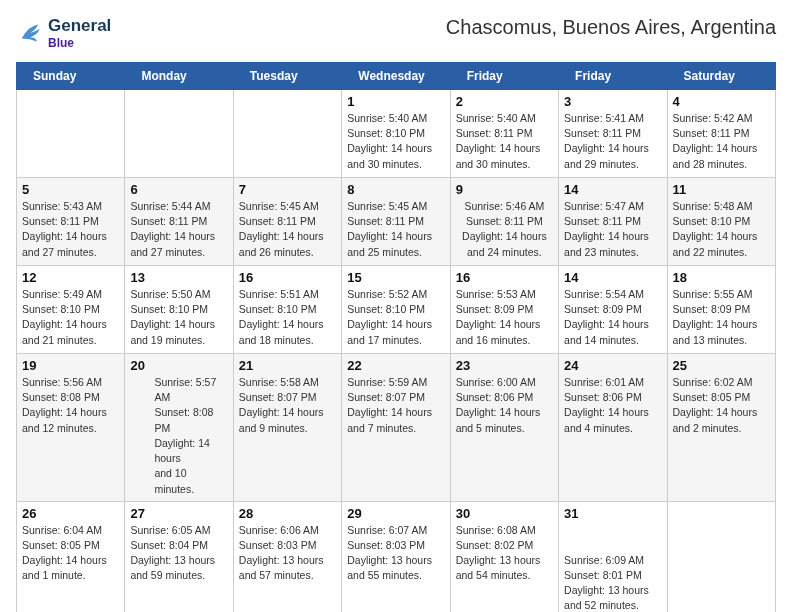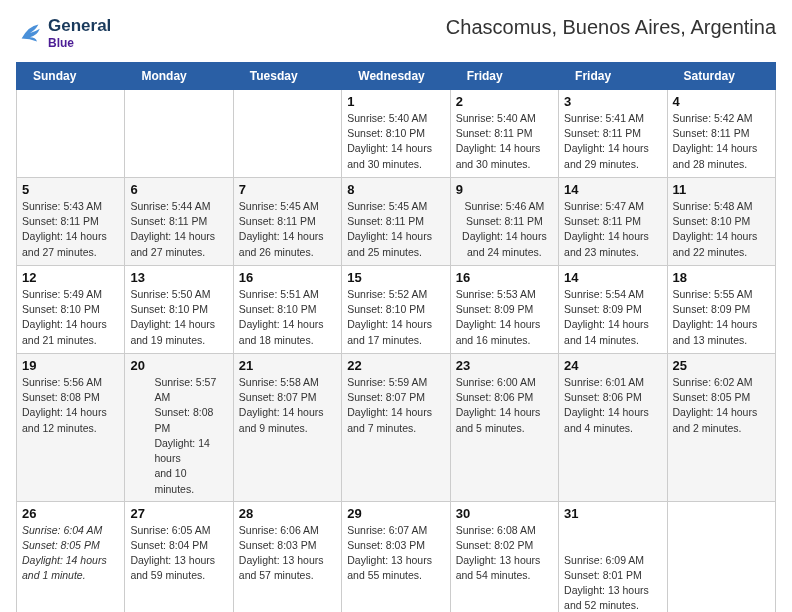--- a/index.html
+++ b/index.html
@@ -289,21 +289,21 @@
           <div class="day-number">25</div>
           <div class="day-info" style="white-space: pre-line;">Sunrise: 6:02 AM
 Sunset: 8:05 PM
 Daylight: 14 hours
 and 2 minutes.</div>
         </td>
       </tr>
       <tr>
         <td>
           <div class="day-number">26</div>
-          <div class="day-info" style="white-space: pre-line; font-style: italic;">Sunrise: 6:04 AM
+          <div class="day-info" style="white-space: pre-line;">Sunrise: 6:04 AM
 Sunset: 8:05 PM
 Daylight: 14 hours
 and 1 minute.</div>
         </td>
         <td>
           <div class="day-number">27</div>
           <div class="day-info" style="white-space: pre-line;">Sunrise: 6:05 AM
 Sunset: 8:04 PM
 Daylight: 13 hours
 and 59 minutes.</div>

